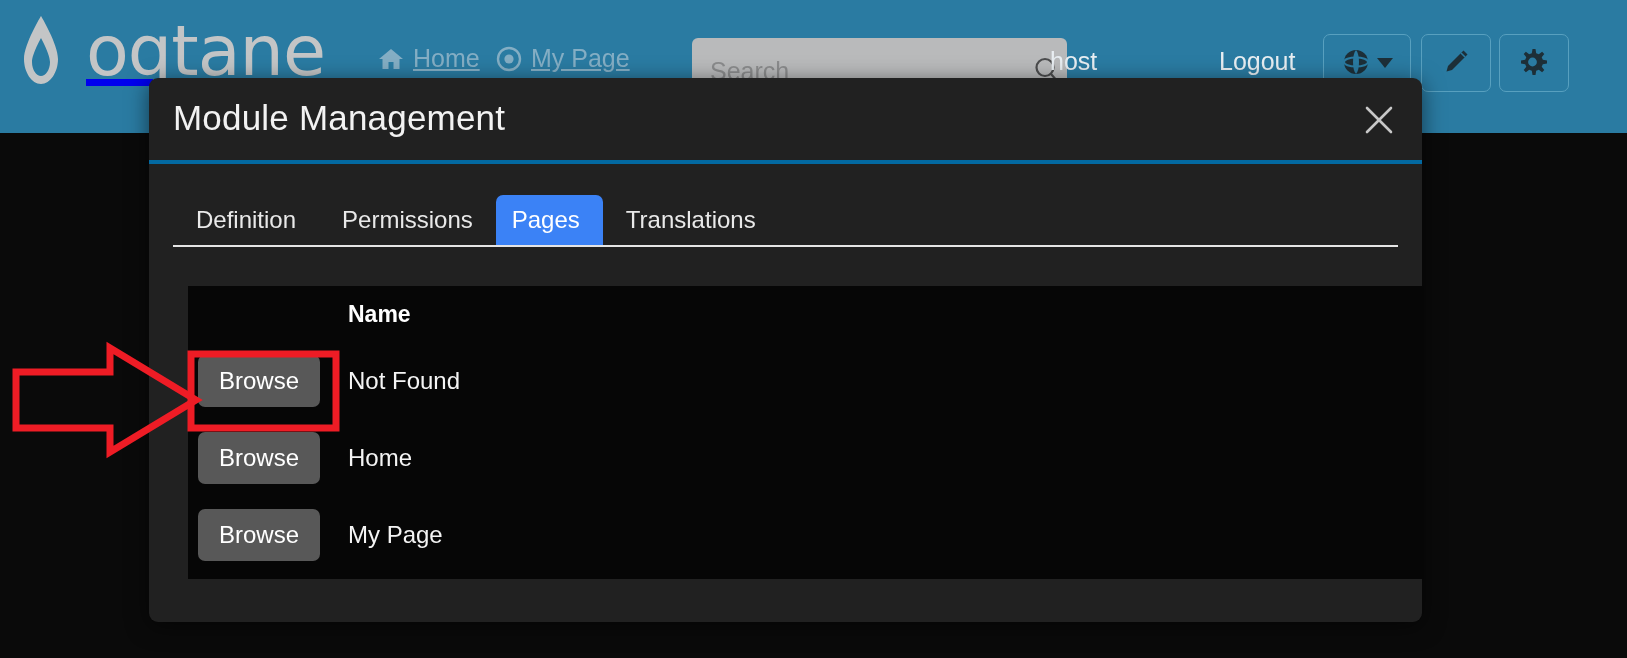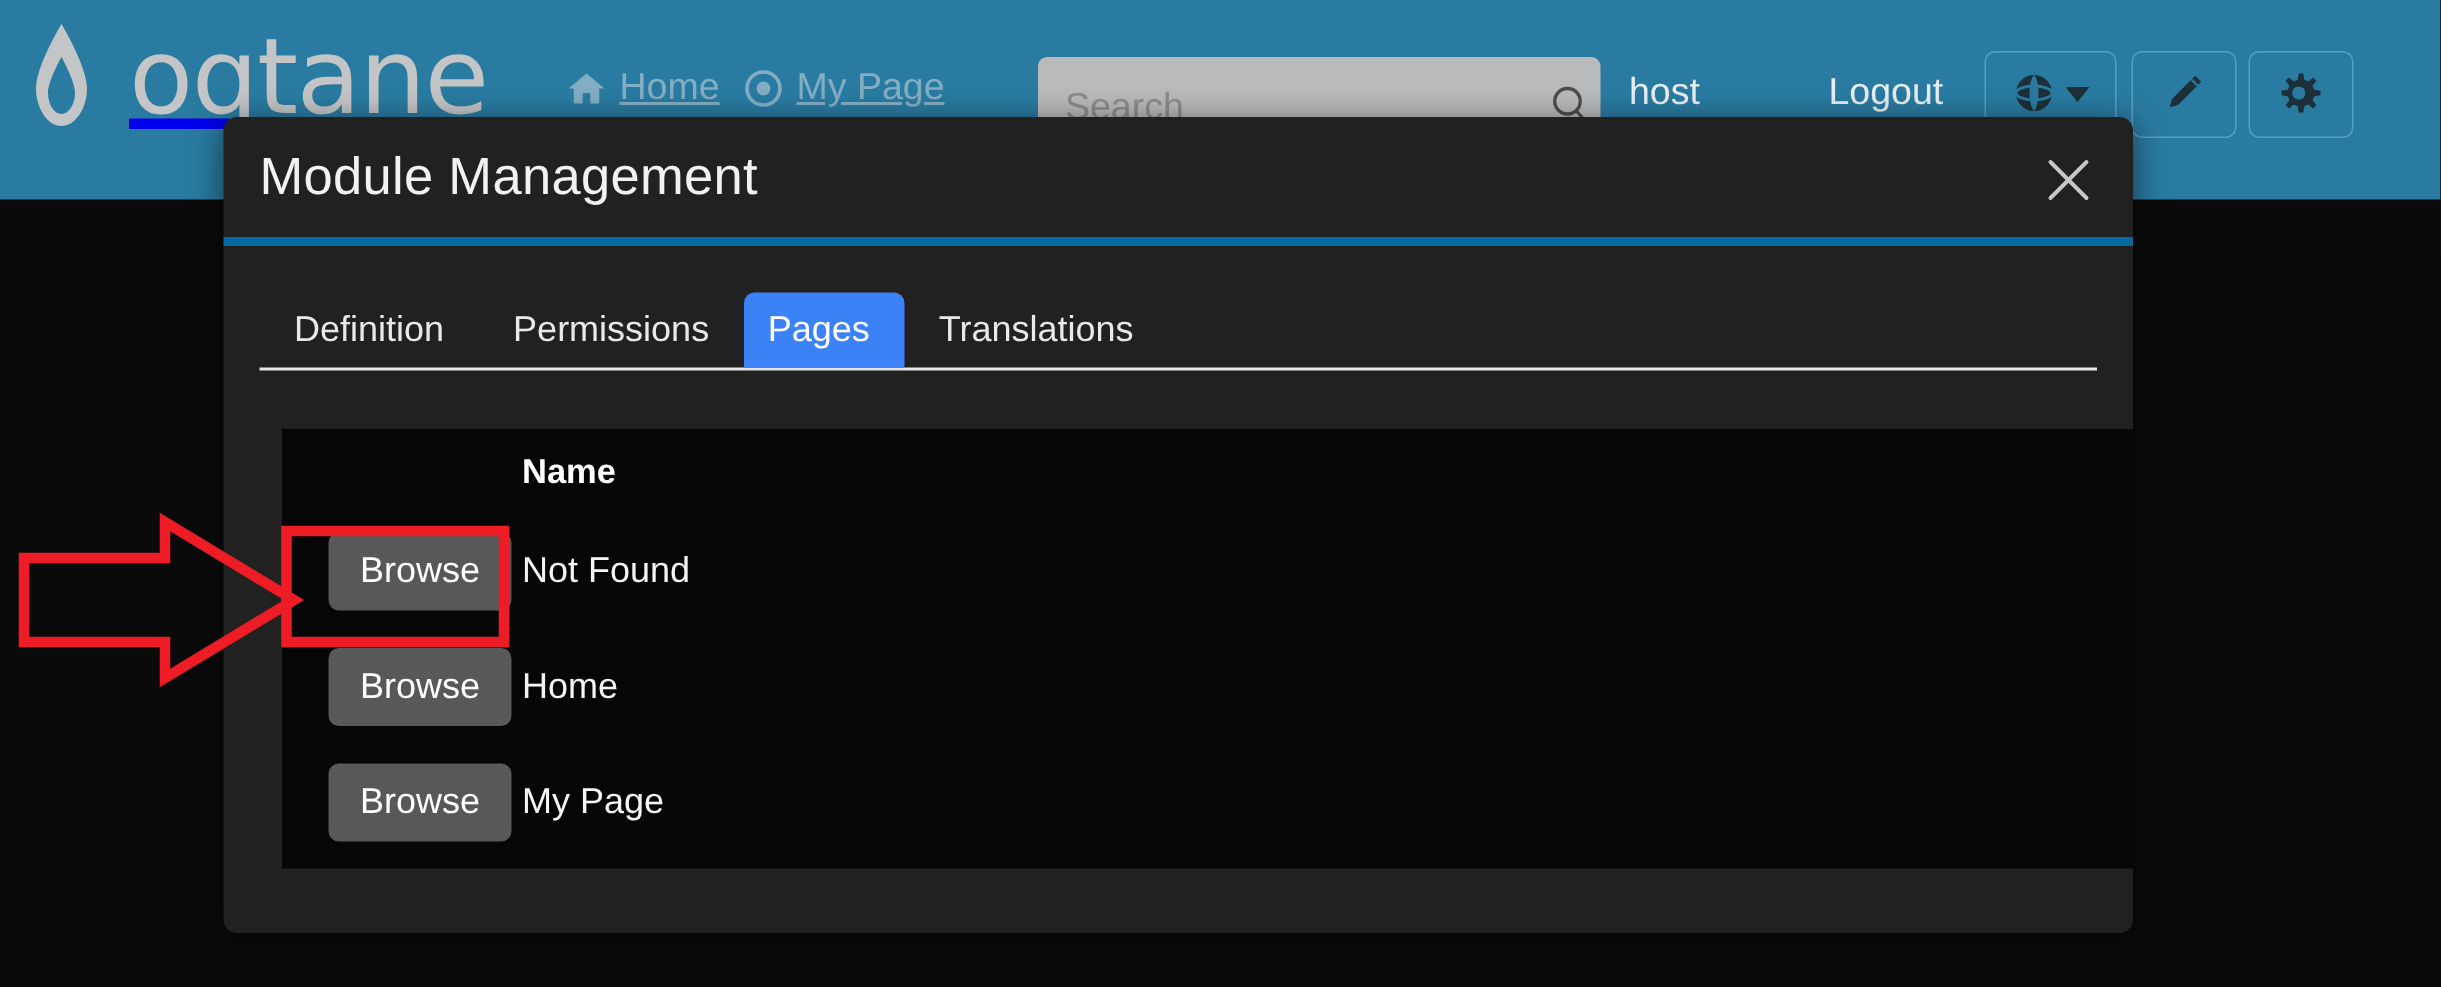--- a/index.html
+++ b/index.html
@@ -87,21 +87,21 @@
   }
 
   .header-text-link {
     position: absolute;
     top: 47px;
     font-size: 25px;
     color: #e8eef2;
     text-decoration: none;
     white-space: nowrap;
   }
-  #link-user { left: 1086px; }
+  #link-user { left: 1050px; }
   #link-logout { left: 1219px; }
 
   .hdr-btn {
     position: absolute;
     top: 34px;
     height: 58px;
     border: 1px solid #58a0bf;
     border-radius: 7px;
     background: transparent;
     display: flex;
@@ -126,21 +126,21 @@
     left: 149px; top: 78px;
     width: 1273px; height: 544px;
     background: #212121;
     border-radius: 9px;
     box-shadow: 0 4px 22px rgba(0,0,0,.55);
   }
 
   #modal-header {
     position: relative;
     height: 86px;
-    border-bottom: 6px solid #0369a1;
+    border-bottom: 4px solid #0369a1;
   }
   #modal-title {
     position: absolute;
     left: 24px; top: 20px;
     font-size: 35px;
     font-weight: 400;
     color: #f2f2f2;
     letter-spacing: .2px;
   }
   #modal-close {
@@ -192,21 +192,21 @@
     font-size: 23px;
     font-weight: bold;
     color: #ffffff;
   }
   .table-row {
     height: 77px;
     display: flex;
     align-items: center;
   }
   .browse-btn {
-    margin-left: 31px;
+    margin-left: 10px;
     width: 122px;
     height: 52px;
     background: #585858;
     border: none;
     border-radius: 7px;
     color: #ffffff;
     font-size: 24px;
     font-family: "Liberation Sans", sans-serif;
     cursor: pointer;
   }

